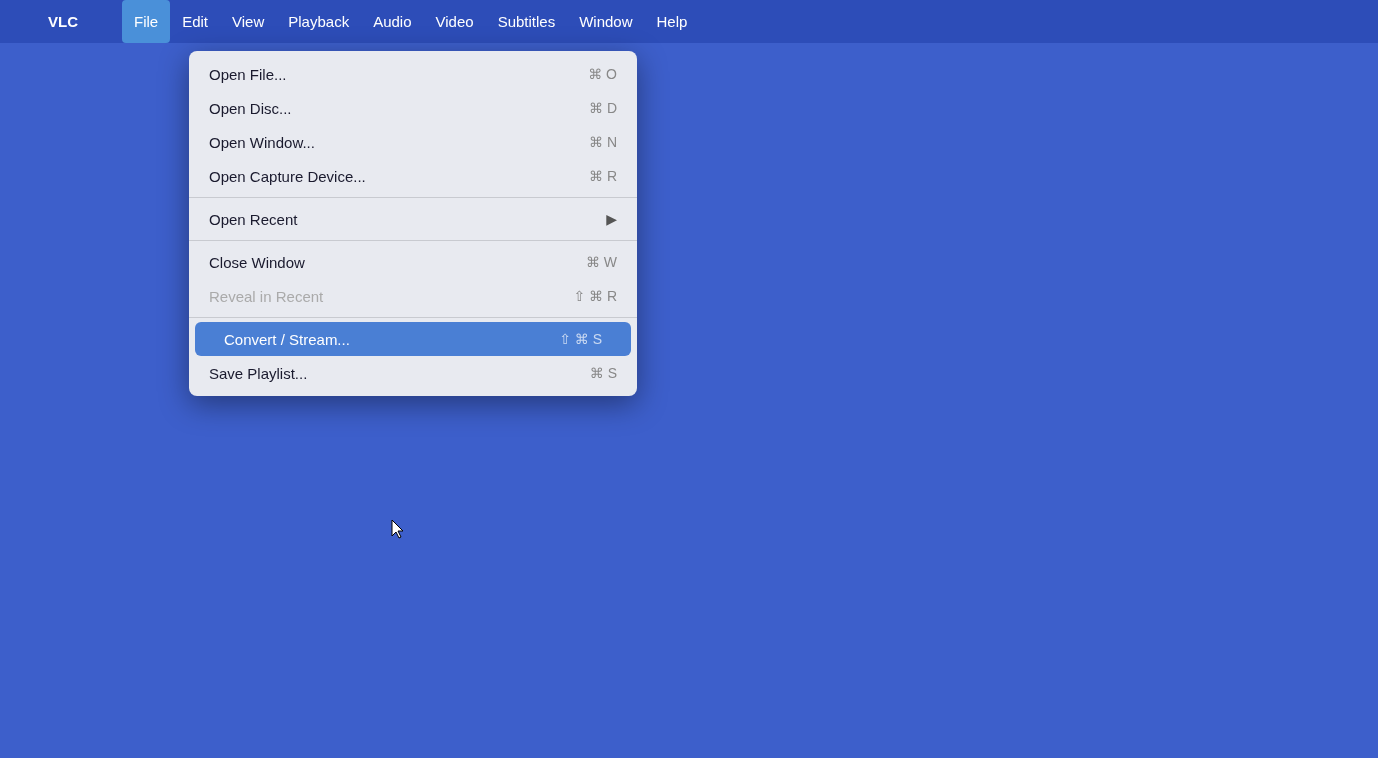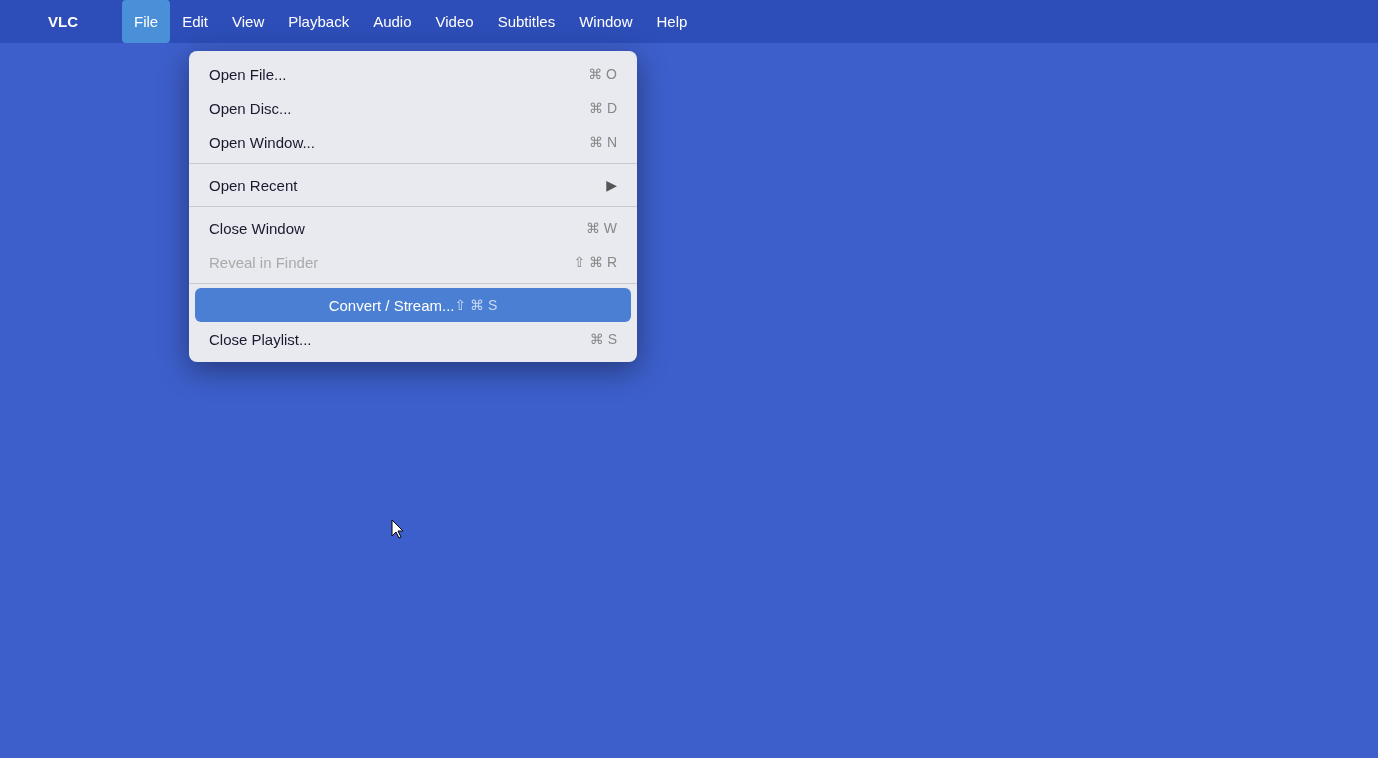--- a/index.html
+++ b/index.html
@@ -83,21 +83,20 @@
       cursor: pointer;
       height: 34px;
     }
 
     .menu-item.highlighted {
       background-color: #4a7fd4;
       color: white;
       border-radius: 6px;
       margin: 0 6px;
       padding: 7px 29px;
-      justify-content: center;
     }
 
     .menu-item.disabled {
       color: #aaa;
       cursor: default;
     }
 
     .menu-item-label {
       font-size: 15px;
     }
@@ -189,49 +188,53 @@
   <div class="menu-item">
     <span class="menu-item-label">Open Disc...</span>
     <span class="menu-item-shortcut">⌘ D</span>
   </div>
 
   <div class="menu-item">
     <span class="menu-item-label">Open Window...</span>
     <span class="menu-item-shortcut">⌘ N</span>
   </div>
 
+  <div class="menu-item">
+    <span class="menu-item-label">Open Capture Device...</span>
+    <span class="menu-item-shortcut">⌘ R</span>
+  </div>
 
   <div class="menu-separator"></div>
 
   <div class="menu-item">
     <span class="menu-item-label">Open Recent</span>
     <span class="menu-item-arrow">▶</span>
   </div>
 
   <div class="menu-separator"></div>
 
   <div class="menu-item">
     <span class="menu-item-label">Close Window</span>
     <span class="menu-item-shortcut">⌘ W</span>
   </div>
 
   <div class="menu-item disabled">
-    <span class="menu-item-label">Reveal in Finder</span>
+    <span class="menu-item-label">Reveal in Recent</span>
     <span class="menu-item-shortcut">⇧ ⌘ R</span>
   </div>
 
   <div class="menu-separator"></div>
 
   <div class="menu-item highlighted">
     <span class="menu-item-label">Convert / Stream...</span>
     <span class="menu-item-shortcut">⇧ ⌘ S</span>
   </div>
 
   <div class="menu-item">
-    <span class="menu-item-label">Close Playlist...</span>
+    <span class="menu-item-label">Save Playlist...</span>
     <span class="menu-item-shortcut">⌘ S</span>
   </div>
 
 </div>
 
 <div class="cursor" style="left: 390px; top: 518px;">
   <svg viewBox="0 0 16 22" fill="none" xmlns="http://www.w3.org/2000/svg">
     <path d="M2 2L2 18L6 14L9 20L11 19L8 13L13 13L2 2Z" fill="white" stroke="black" stroke-width="1"></path>
   </svg>
 </div>

